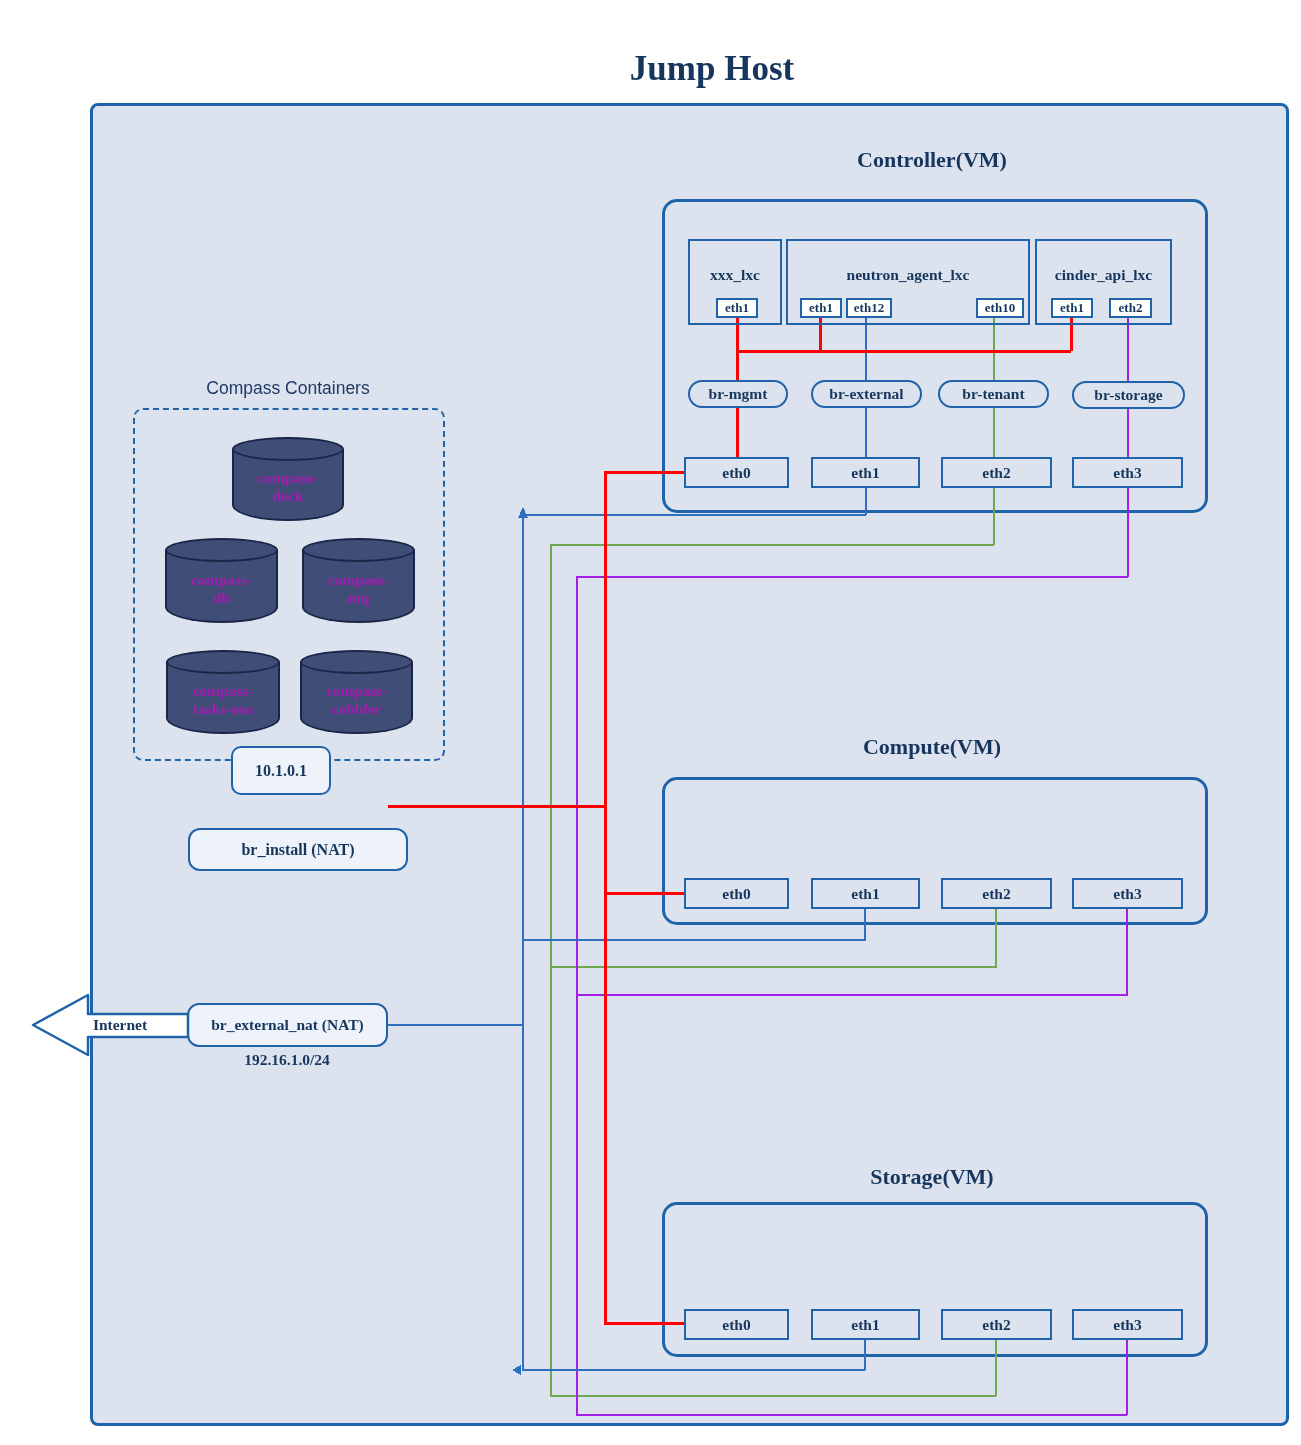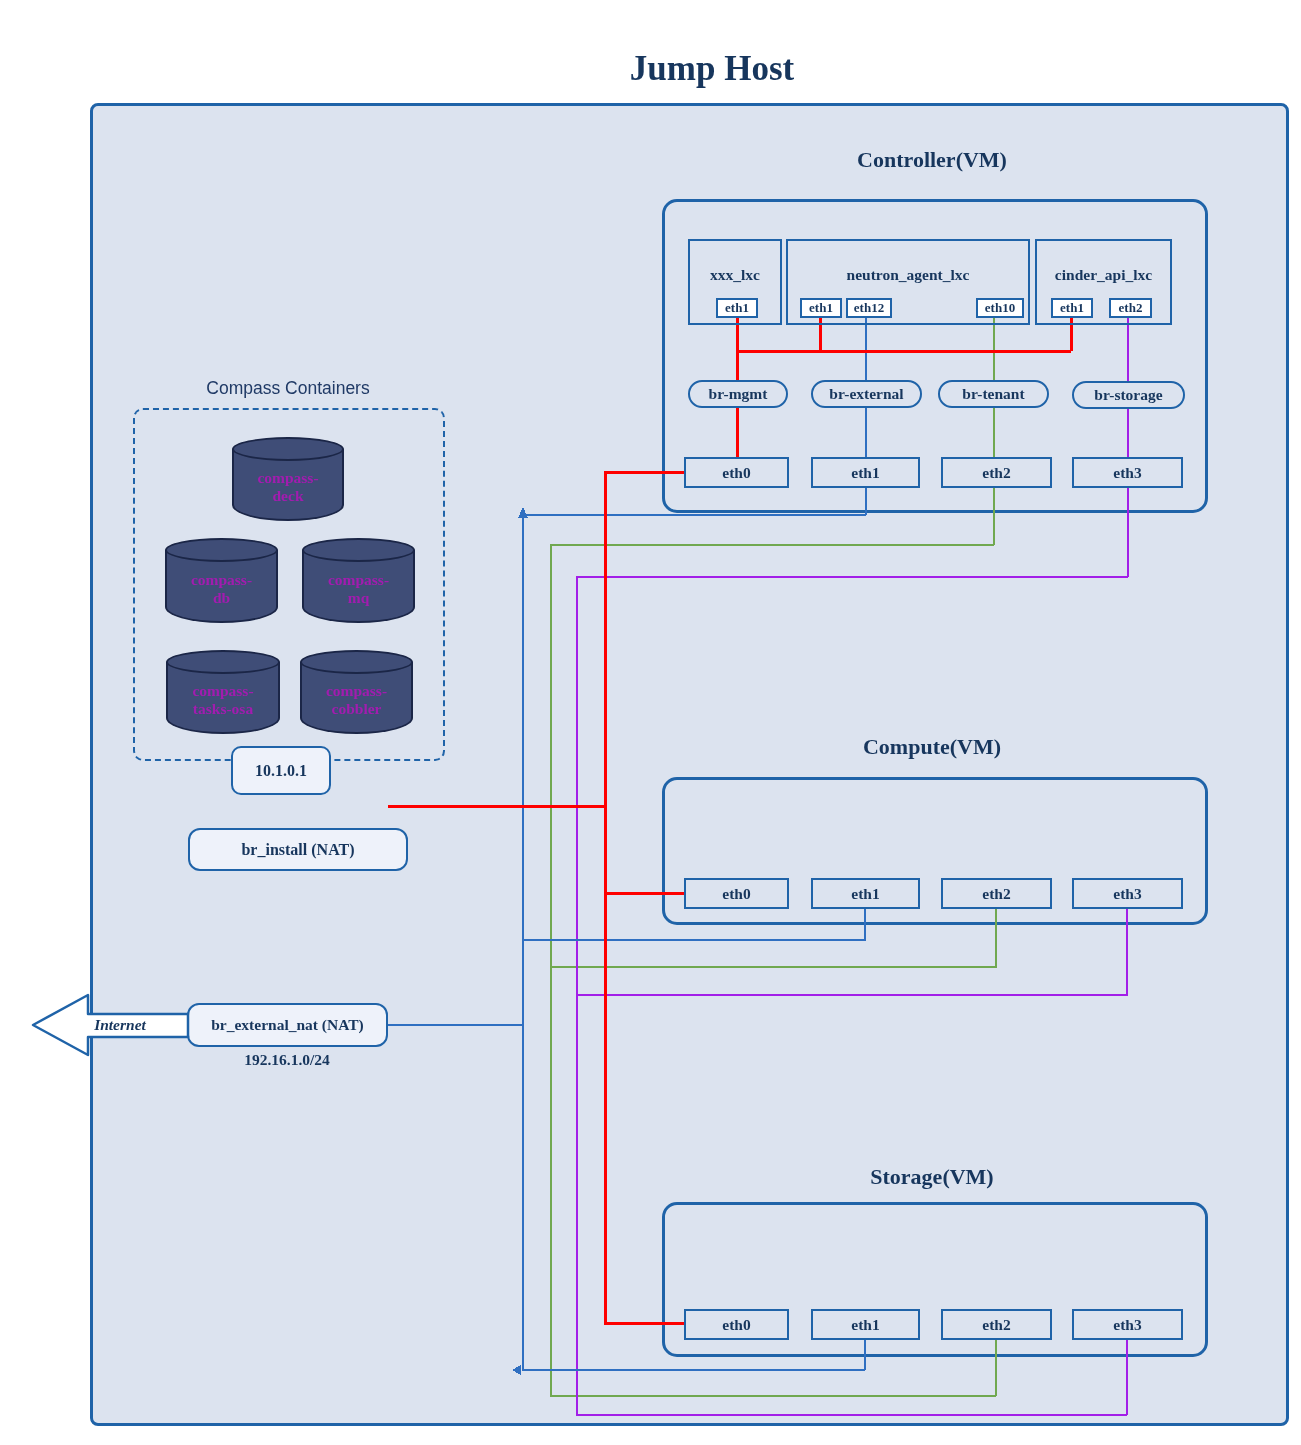--- a/index.html
+++ b/index.html
@@ -50,21 +50,21 @@
   .cyl-top{position:absolute;left:0;right:0;top:0;height:24px;background:var(--cylinder-fill);
            border:2px solid var(--cylinder-border);border-radius:50%;box-sizing:border-box;}
   .cyl-label{position:absolute;left:0;right:0;top:16px;bottom:0;display:flex;flex-direction:column;
              align-items:center;justify-content:center;color:#a21caf;font-weight:bold;
              font-size:15.5px;line-height:1.15;z-index:5;}
 
   .rounded-io{background:var(--box-fill);border:2.5px solid var(--border);border-radius:12px;
               font-size:16px;z-index:5;box-sizing:border-box;}
   .subnet{font-size:15.5px;z-index:4;}
   .arrow-layer{left:0;top:0;z-index:6;pointer-events:none;}
-  .internet-label{left:84px;top:1015px;width:72px;height:20px;font-size:15.5px;z-index:7;font-style:italic;}
+  .internet-label{left:84px;top:1015px;width:72px;height:20px;font-size:15.5px;z-index:7;}
 </style>
 </head>
 <body>
 
 <div id="canvas">
 
   <div class="abs main-title serif ctr">Jump Host</div>
 
   <div class="abs jumphost"></div>
 

